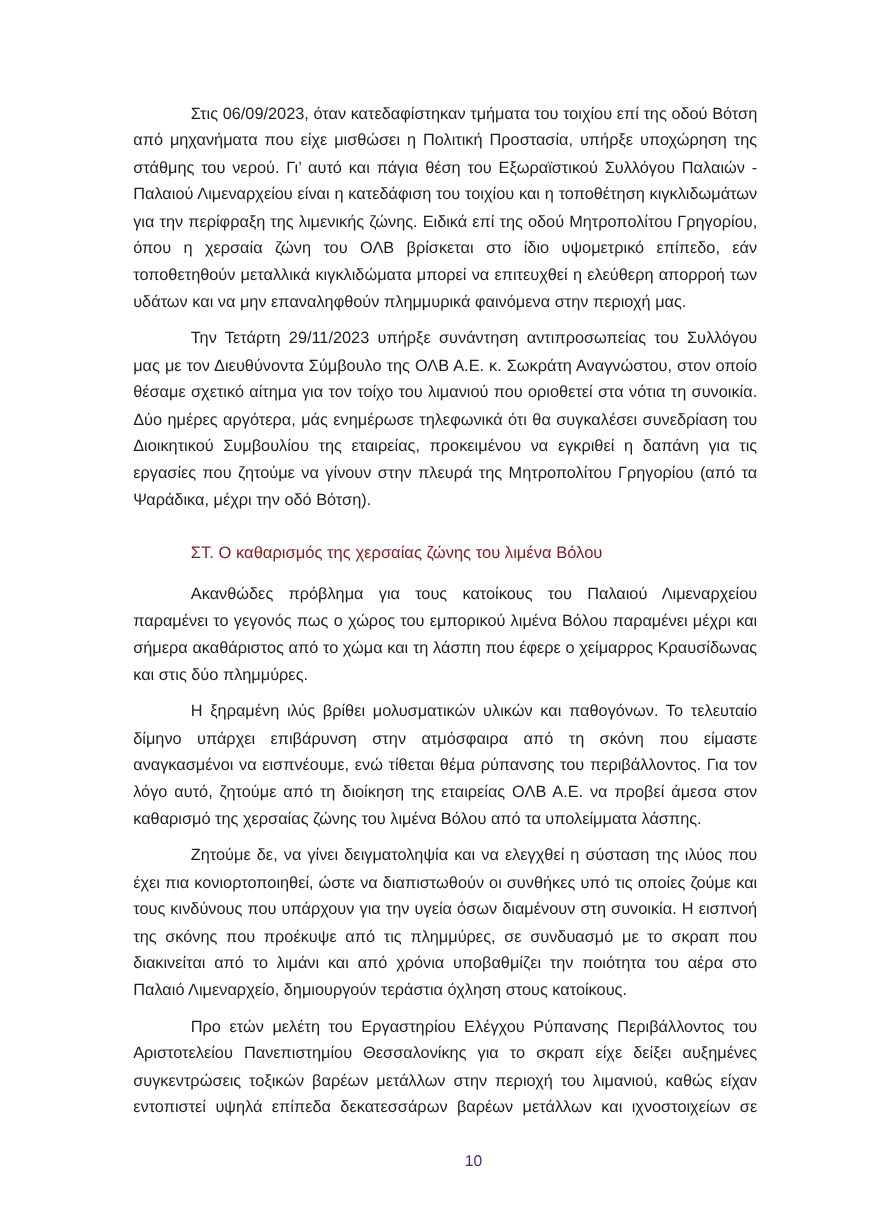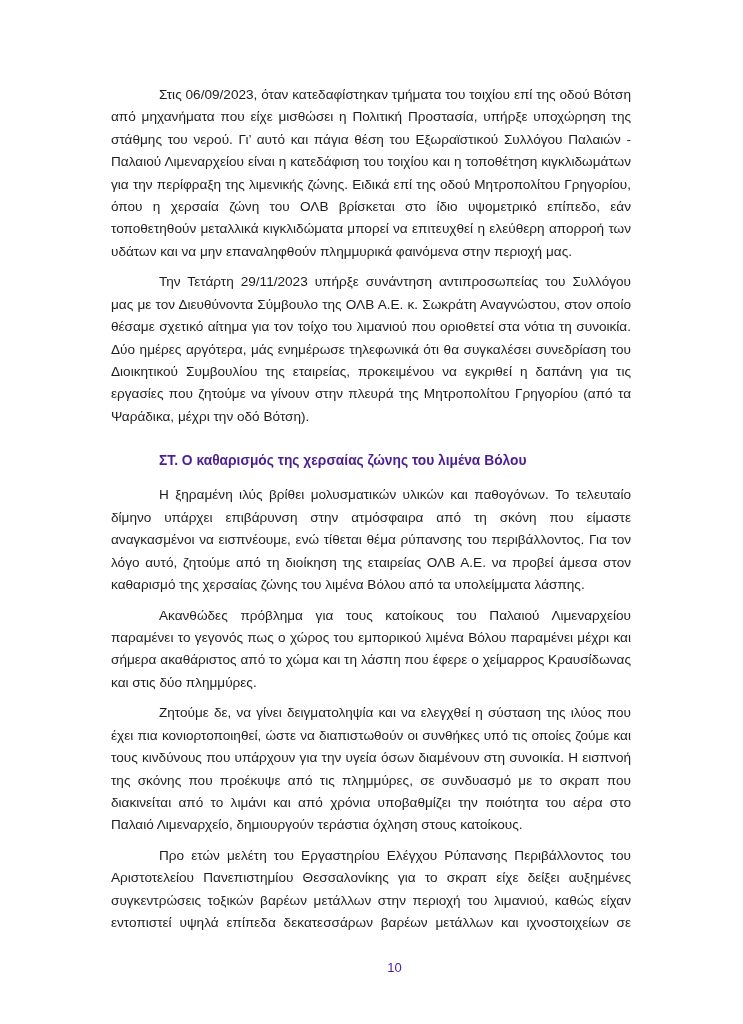--- a/index.html
+++ b/index.html
@@ -14,24 +14,24 @@
       line-height: 22.4px;
       color: #1e1e1e;
     }
     .para {
       margin: 0 0 8.2px 0;
       text-align: justify;
       text-indent: 48px;
     }
     .heading {
       margin: 22px 0 12px 48px;
-      font-weight: bold;
+      font-weight: normal;
       font-size: 13.8px;
       line-height: 22px;
-      color: #4c1d95;
+      color: #7f1d1d;
     }
     .page-number {
       position: absolute;
       left: 0;
       width: 743px;
       top: 960px;
       text-align: center;
       font-family: "Liberation Sans", sans-serif;
       font-size: 13px;
       color: #4c1d95;
@@ -40,19 +40,19 @@
   </style>
 </head>
 <body>
 
 <div class="page">
   <p class="para">Στις 06/09/2023, όταν κατεδαφίστηκαν τμήματα του τοιχίου επί της οδού Βότση από μηχανήματα που είχε μισθώσει η Πολιτική Προστασία, υπήρξε υποχώρηση της στάθμης του νερού. Γι’ αυτό και πάγια θέση του Εξωραϊστικού Συλλόγου Παλαιών - Παλαιού Λιμεναρχείου είναι η κατεδάφιση του τοιχίου και η τοποθέτηση κιγκλιδωμάτων για την περίφραξη της λιμενικής ζώνης. Ειδικά επί της οδού Μητροπολίτου Γρηγορίου, όπου η χερσαία ζώνη του ΟΛΒ βρίσκεται στο ίδιο υψομετρικό επίπεδο, εάν τοποθετηθούν μεταλλικά κιγκλιδώματα μπορεί να επιτευχθεί η ελεύθερη απορροή των υδάτων και να μην επαναληφθούν πλημμυρικά φαινόμενα στην περιοχή μας.</p>
   <p class="para">Την Τετάρτη 29/11/2023 υπήρξε συνάντηση αντιπροσωπείας του Συλλόγου μας με τον Διευθύνοντα Σύμβουλο της ΟΛΒ Α.Ε. κ. Σωκράτη Αναγνώστου, στον οποίο θέσαμε σχετικό αίτημα για τον τοίχο του λιμανιού που οριοθετεί στα νότια τη συνοικία. Δύο ημέρες αργότερα, μάς ενημέρωσε τηλεφωνικά ότι θα συγκαλέσει συνεδρίαση του Διοικητικού Συμβουλίου της εταιρείας, προκειμένου να εγκριθεί η δαπάνη για τις εργασίες που ζητούμε να γίνουν στην πλευρά της Μητροπολίτου Γρηγορίου (από τα Ψαράδικα, μέχρι την οδό Βότση).</p>
 
   <h2 class="heading">ΣΤ. Ο καθαρισμός της χερσαίας ζώνης του λιμένα Βόλου</h2>
 
+  <p class="para">Ακανθώδες πρόβλημα για τους κατοίκους του Παλαιού Λιμεναρχείου παραμένει το γεγονός πως ο χώρος του εμπορικού λιμένα Βόλου παραμένει μέχρι και σήμερα ακαθάριστος από το χώμα και τη λάσπη που έφερε ο χείμαρρος Κραυσίδωνας και στις δύο πλημμύρες.</p>
   <p class="para">Η ξηραμένη ιλύς βρίθει μολυσματικών υλικών και παθογόνων. Το τελευταίο δίμηνο υπάρχει επιβάρυνση στην ατμόσφαιρα από τη σκόνη που είμαστε αναγκασμένοι να εισπνέουμε, ενώ τίθεται θέμα ρύπανσης του περιβάλλοντος. Για τον λόγο αυτό, ζητούμε από τη διοίκηση της εταιρείας ΟΛΒ Α.Ε. να προβεί άμεσα στον καθαρισμό της χερσαίας ζώνης του λιμένα Βόλου από τα υπολείμματα λάσπης.</p>
-  <p class="para">Ακανθώδες πρόβλημα για τους κατοίκους του Παλαιού Λιμεναρχείου παραμένει το γεγονός πως ο χώρος του εμπορικού λιμένα Βόλου παραμένει μέχρι και σήμερα ακαθάριστος από το χώμα και τη λάσπη που έφερε ο χείμαρρος Κραυσίδωνας και στις δύο πλημμύρες.</p>
   <p class="para">Ζητούμε δε, να γίνει δειγματοληψία και να ελεγχθεί η σύσταση της ιλύος που έχει πια κονιορτοποιηθεί, ώστε να διαπιστωθούν οι συνθήκες υπό τις οποίες ζούμε και τους κινδύνους που υπάρχουν για την υγεία όσων διαμένουν στη συνοικία. Η εισπνοή της σκόνης που προέκυψε από τις πλημμύρες, σε συνδυασμό με το σκραπ που διακινείται από το λιμάνι και από χρόνια υποβαθμίζει την ποιότητα του αέρα στο Παλαιό Λιμεναρχείο, δημιουργούν τεράστια όχληση στους κατοίκους.</p>
   <p class="para" style="text-align-last: justify;">Προ ετών μελέτη του Εργαστηρίου Ελέγχου Ρύπανσης Περιβάλλοντος του Αριστοτελείου Πανεπιστημίου Θεσσαλονίκης για το σκραπ είχε δείξει αυξημένες συγκεντρώσεις τοξικών βαρέων μετάλλων στην περιοχή του λιμανιού, καθώς είχαν εντοπιστεί υψηλά επίπεδα δεκατεσσάρων βαρέων μετάλλων και ιχνοστοιχείων σε</p>
 </div>
 
 <div class="page-number">10</div>
 
 </body></html>

